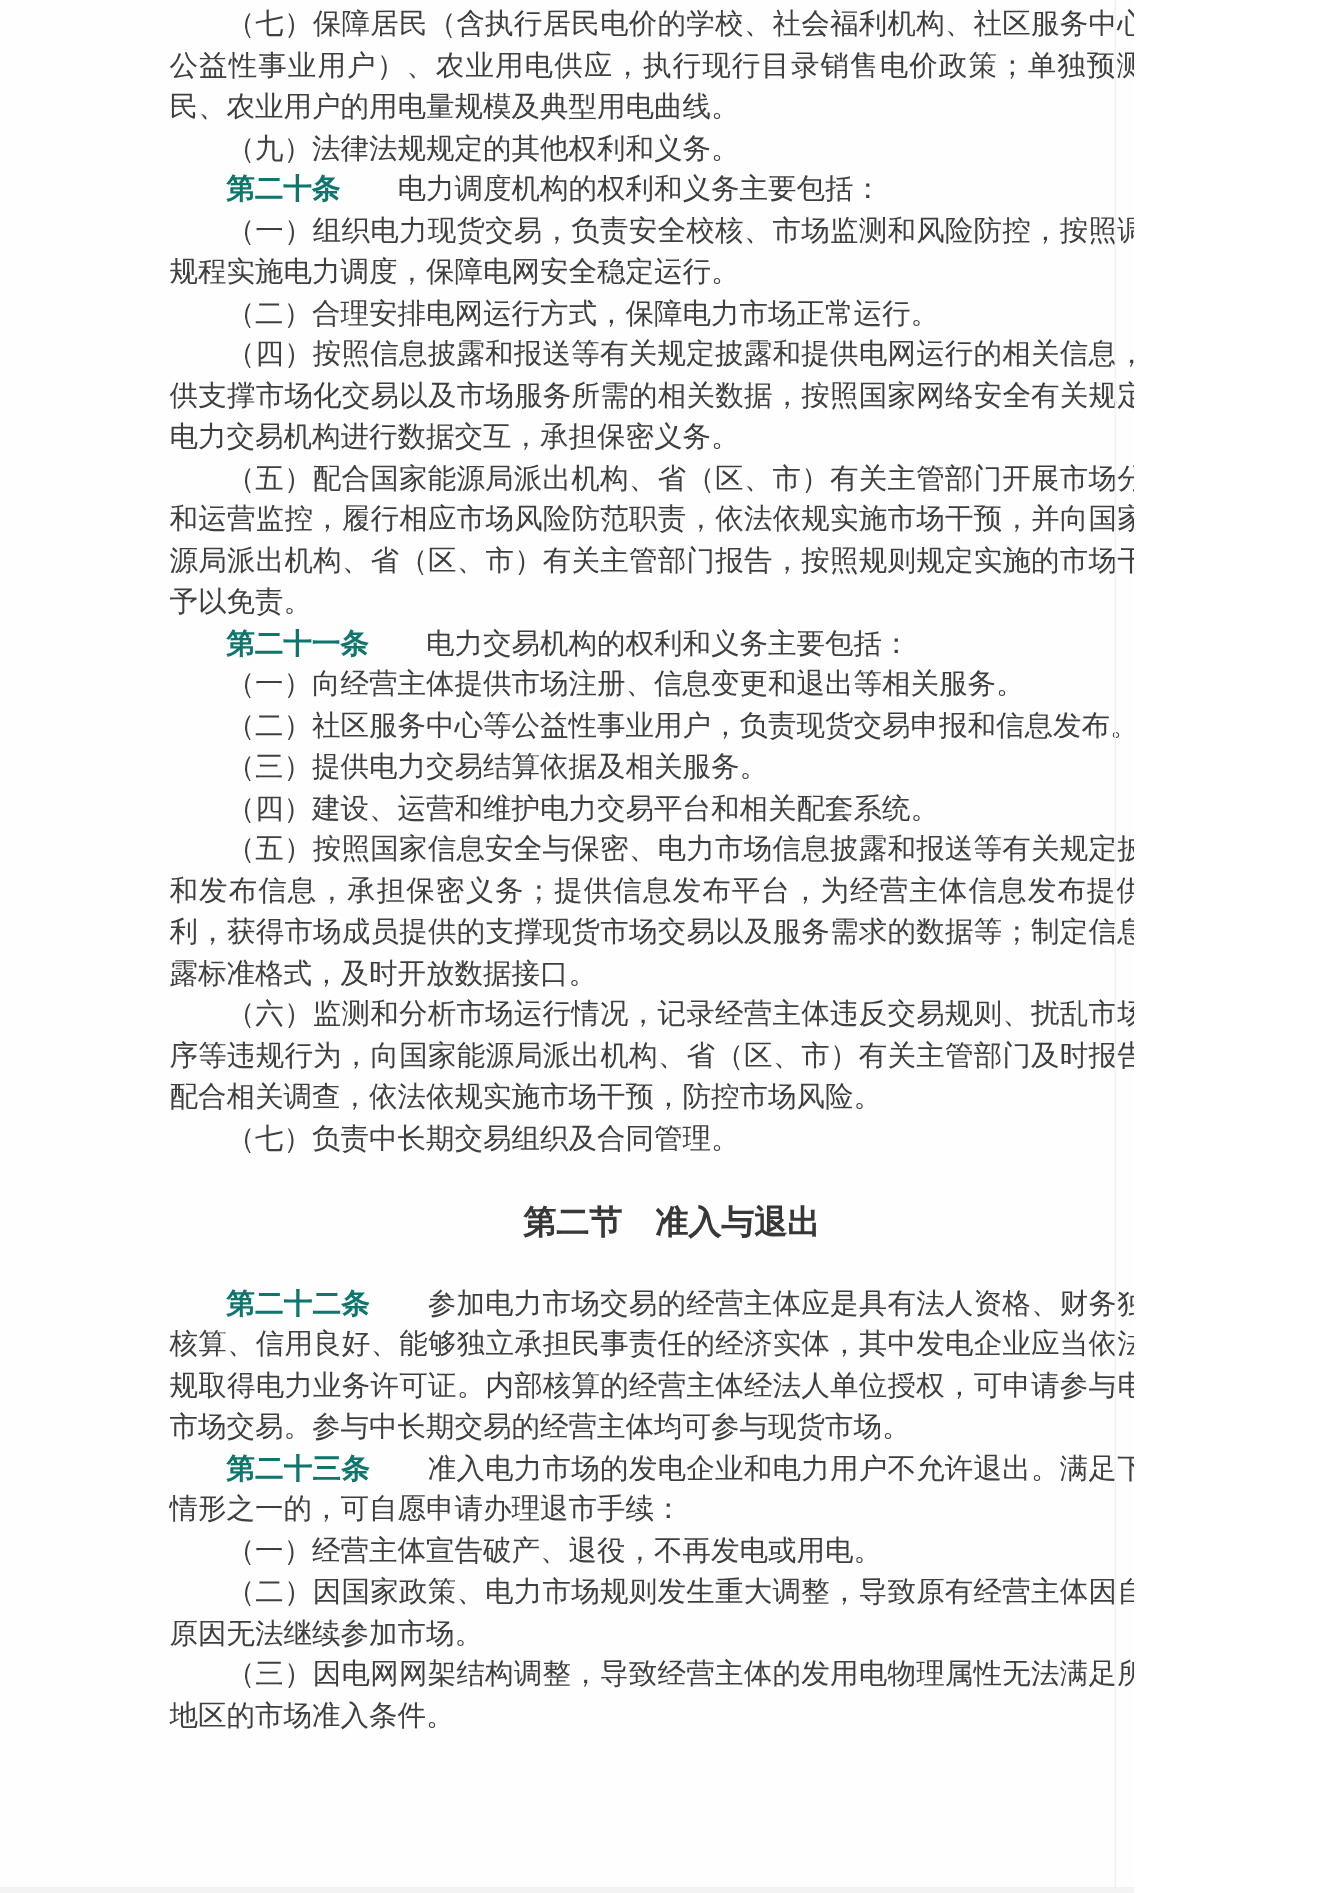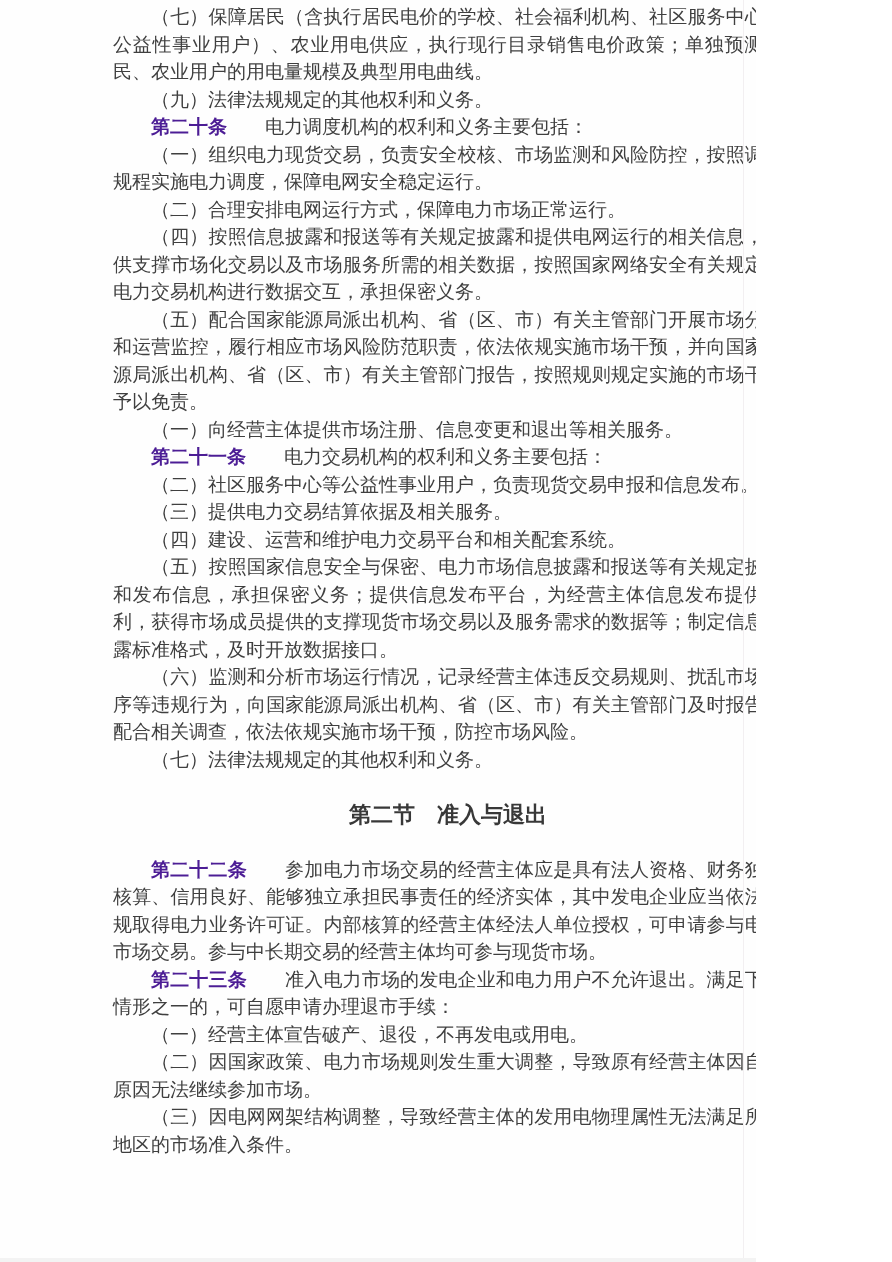--- a/index.html
+++ b/index.html
@@ -26,21 +26,21 @@
     font-size: 19px;
     line-height: 27.5px;
     color: #3f3f3f;
     text-align: justify;
     text-indent: 2em;
     word-break: normal;
   }
   b.art {
     font-family: "Liberation Sans", "DejaVu Sans", sans-serif;
     font-weight: bold;
-    color: #4c1d95;
+    color: #0f766e;
   }
   h2.section {
     margin: 27.5px 0 27.5px 0;
     font-size: 22px;
     line-height: 27.5px;
     font-weight: bold;
     font-family: "Liberation Sans", "DejaVu Sans", sans-serif;
     color: #383838;
     text-align: center;
     text-indent: 0;
@@ -68,28 +68,28 @@
 <div class="page">
   <div class="content">
 
     <p class="para"><b class="art"></b><span>（七）保障居民（含执行居民电价的学校、社会福利机构、社区服务中心等公益性事业用户）、农业用电供应，执行现行目录销售电价政策；单独预测居民、农业用户的用电量规模及典型用电曲线。</span></p>
     <p class="para"><b class="art"></b><span>（九）法律法规规定的其他权利和义务。</span></p>
     <p class="para"><b class="art">第二十条</b><span>　　电力调度机构的权利和义务主要包括：</span></p>
     <p class="para"><b class="art"></b><span>（一）组织电力现货交易，负责安全校核、市场监测和风险防控，按照调度规程实施电力调度，保障电网安全稳定运行。</span></p>
     <p class="para"><b class="art"></b><span>（二）合理安排电网运行方式，保障电力市场正常运行。</span></p>
     <p class="para"><b class="art"></b><span>（四）按照信息披露和报送等有关规定披露和提供电网运行的相关信息，提供支撑市场化交易以及市场服务所需的相关数据，按照国家网络安全有关规定与电力交易机构进行数据交互，承担保密义务。</span></p>
     <p class="para"><b class="art"></b><span>（五）配合国家能源局派出机构、省（区、市）有关主管部门开展市场分析和运营监控，履行相应市场风险防范职责，依法依规实施市场干预，并向国家能源局派出机构、省（区、市）有关主管部门报告，按照规则规定实施的市场干预予以免责。</span></p>
+    <p class="para"><b class="art">第二十一条</b><span>　　电力交易机构的权利和义务主要包括：</span></p>
     <p class="para"><b class="art"></b><span>（一）向经营主体提供市场注册、信息变更和退出等相关服务。</span></p>
-    <p class="para"><b class="art">第二十一条</b><span>　　电力交易机构的权利和义务主要包括：</span></p>
     <p class="para"><b class="art"></b><span>（二）社区服务中心等公益性事业用户，负责现货交易申报和信息发布。</span></p>
     <p class="para"><b class="art"></b><span>（三）提供电力交易结算依据及相关服务。</span></p>
     <p class="para"><b class="art"></b><span>（四）建设、运营和维护电力交易平台和相关配套系统。</span></p>
     <p class="para"><b class="art"></b><span>（五）按照国家信息安全与保密、电力市场信息披露和报送等有关规定披露和发布信息，承担保密义务；提供信息发布平台，为经营主体信息发布提供便利，获得市场成员提供的支撑现货市场交易以及服务需求的数据等；制定信息披露标准格式，及时开放数据接口。</span></p>
     <p class="para"><b class="art"></b><span>（六）监测和分析市场运行情况，记录经营主体违反交易规则、扰乱市场秩序等违规行为，向国家能源局派出机构、省（区、市）有关主管部门及时报告并配合相关调查，依法依规实施市场干预，防控市场风险。</span></p>
-    <p class="para"><b class="art"></b><span>（七）法律法规规定的其他权利和义务。</span></p>
+    <p class="para"><b class="art"></b><span>（七）负责中长期交易组织及合同管理。</span></p>
 
     <h2 class="section">第二节　准入与退出</h2>
 
     <p class="para"><b class="art">第二十二条</b><span>　　参加电力市场交易的经营主体应是具有法人资格、财务独立核算、信用良好、能够独立承担民事责任的经济实体，其中发电企业应当依法依规取得电力业务许可证。内部核算的经营主体经法人单位授权，可申请参与电力市场交易。参与中长期交易的经营主体均可参与现货市场。</span></p>
     <p class="para"><b class="art">第二十三条</b><span>　　准入电力市场的发电企业和电力用户不允许退出。满足下列情形之一的，可自愿申请办理退市手续：</span></p>
     <p class="para"><b class="art"></b><span>（一）经营主体宣告破产、退役，不再发电或用电。</span></p>
     <p class="para"><b class="art"></b><span>（二）因国家政策、电力市场规则发生重大调整，导致原有经营主体因自身原因无法继续参加市场。</span></p>
     <p class="para"><b class="art"></b><span>（三）因电网网架结构调整，导致经营主体的发用电物理属性无法满足所在地区的市场准入条件。</span></p>
 
   </div>

